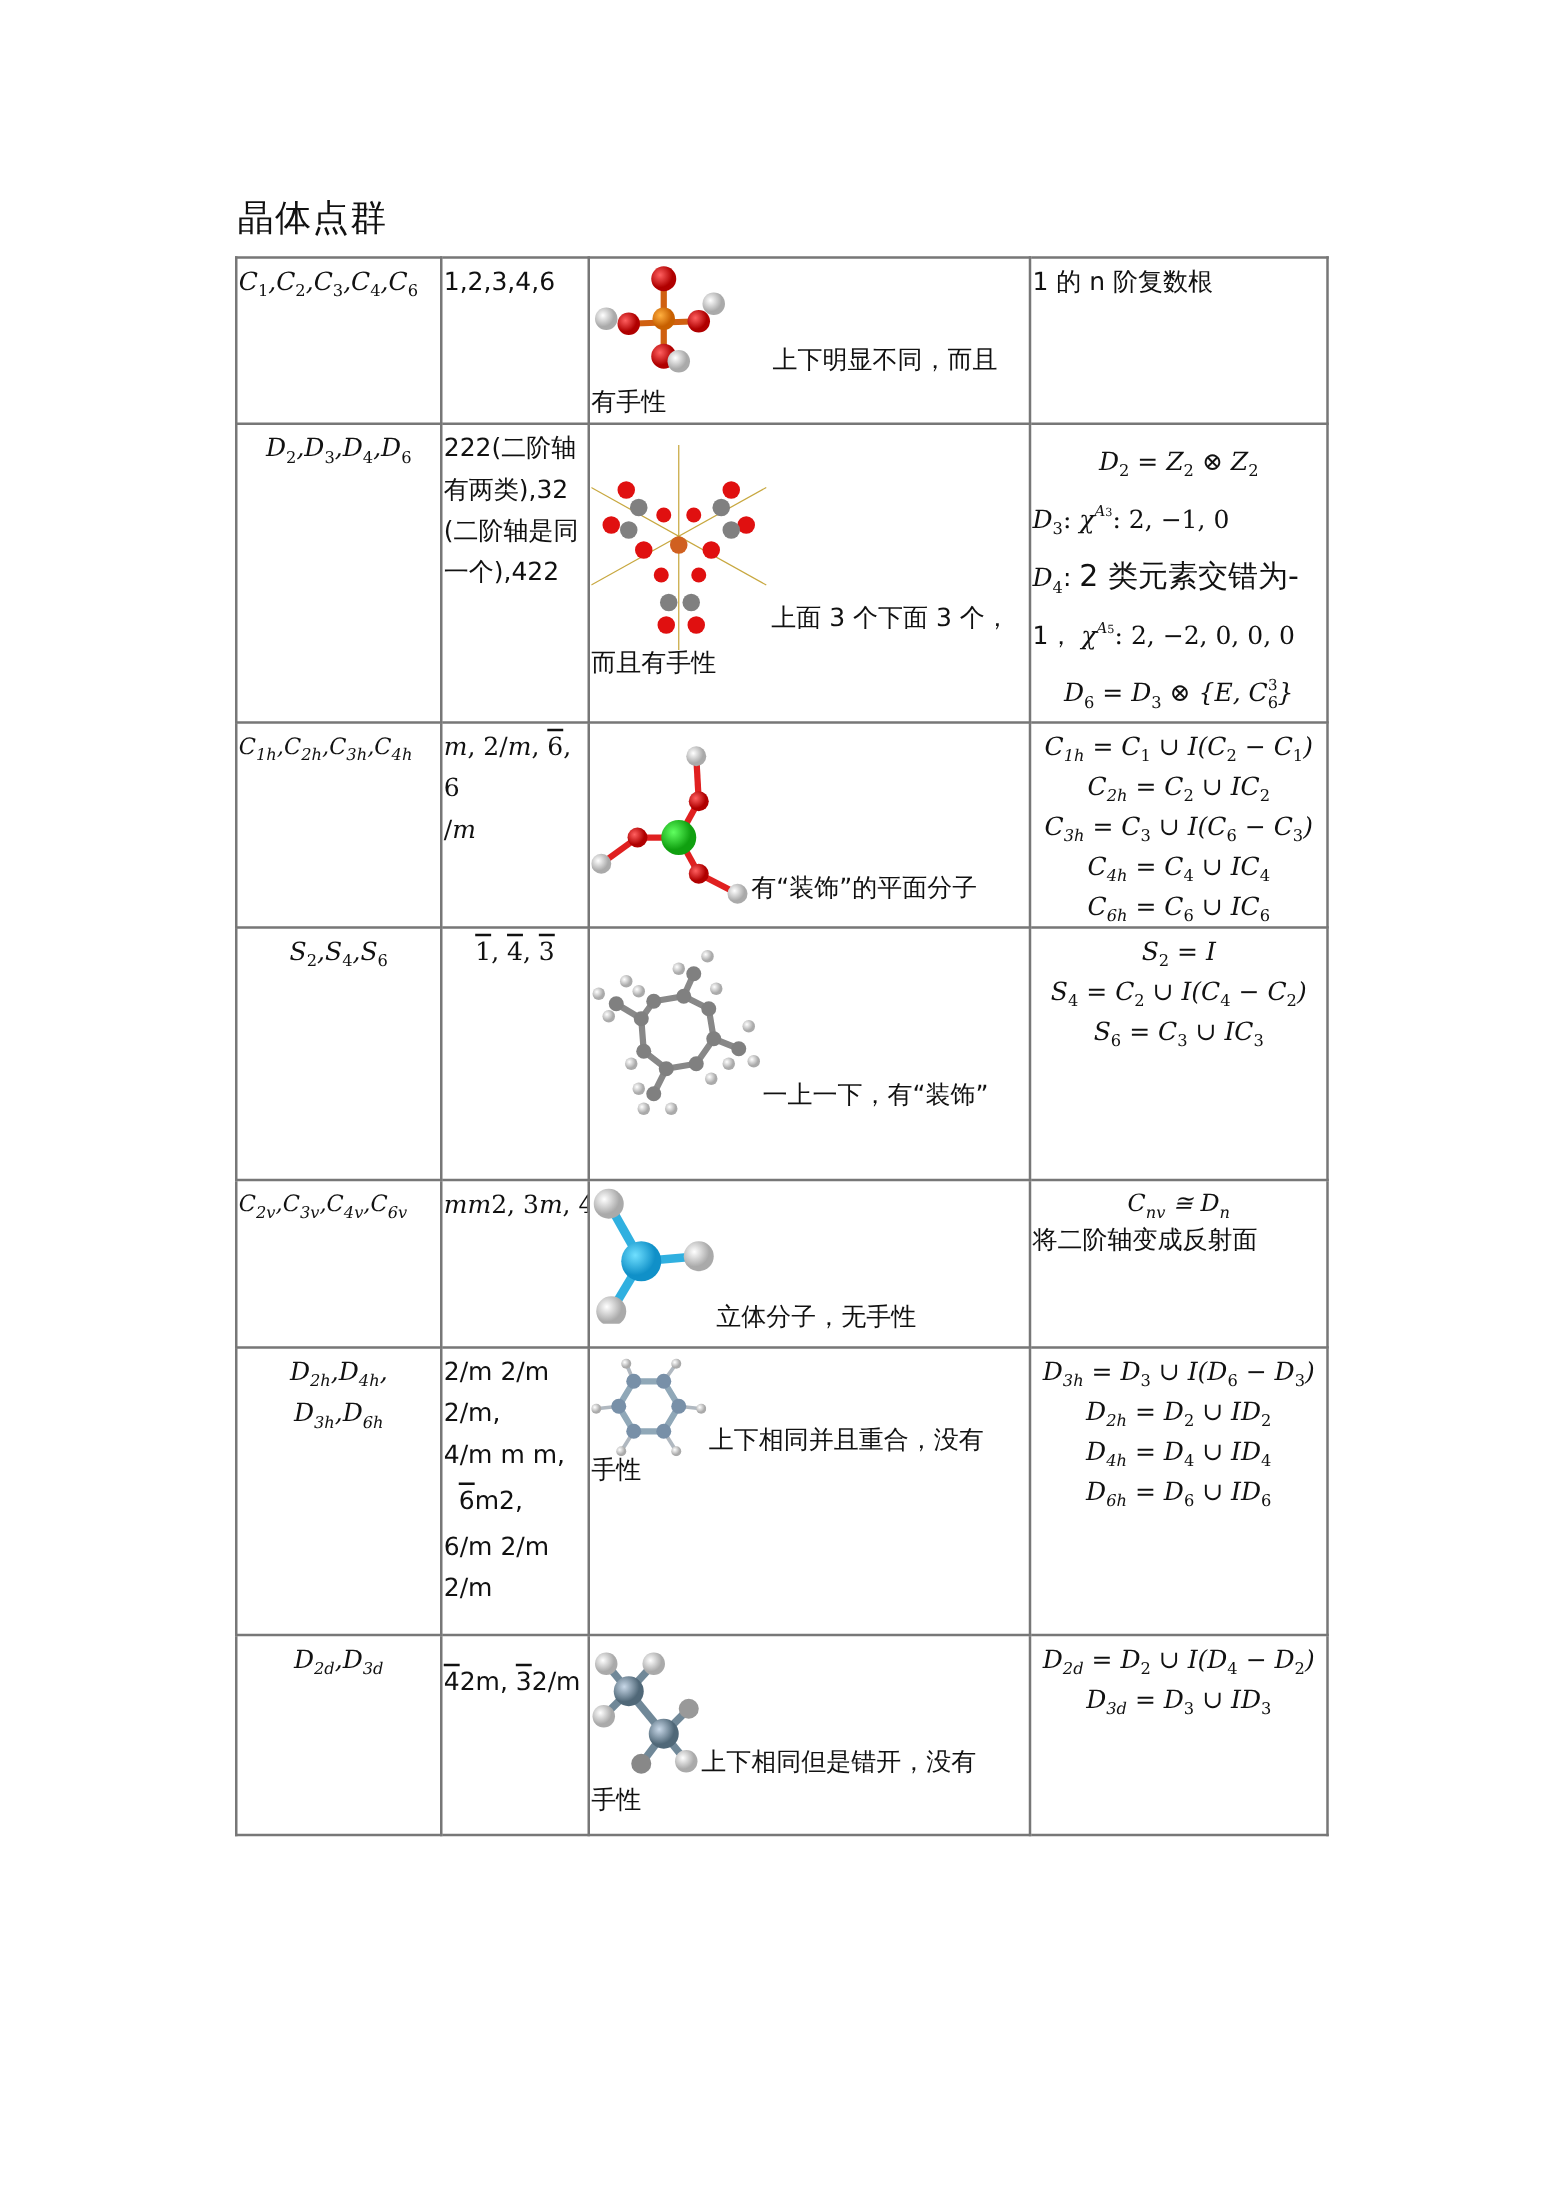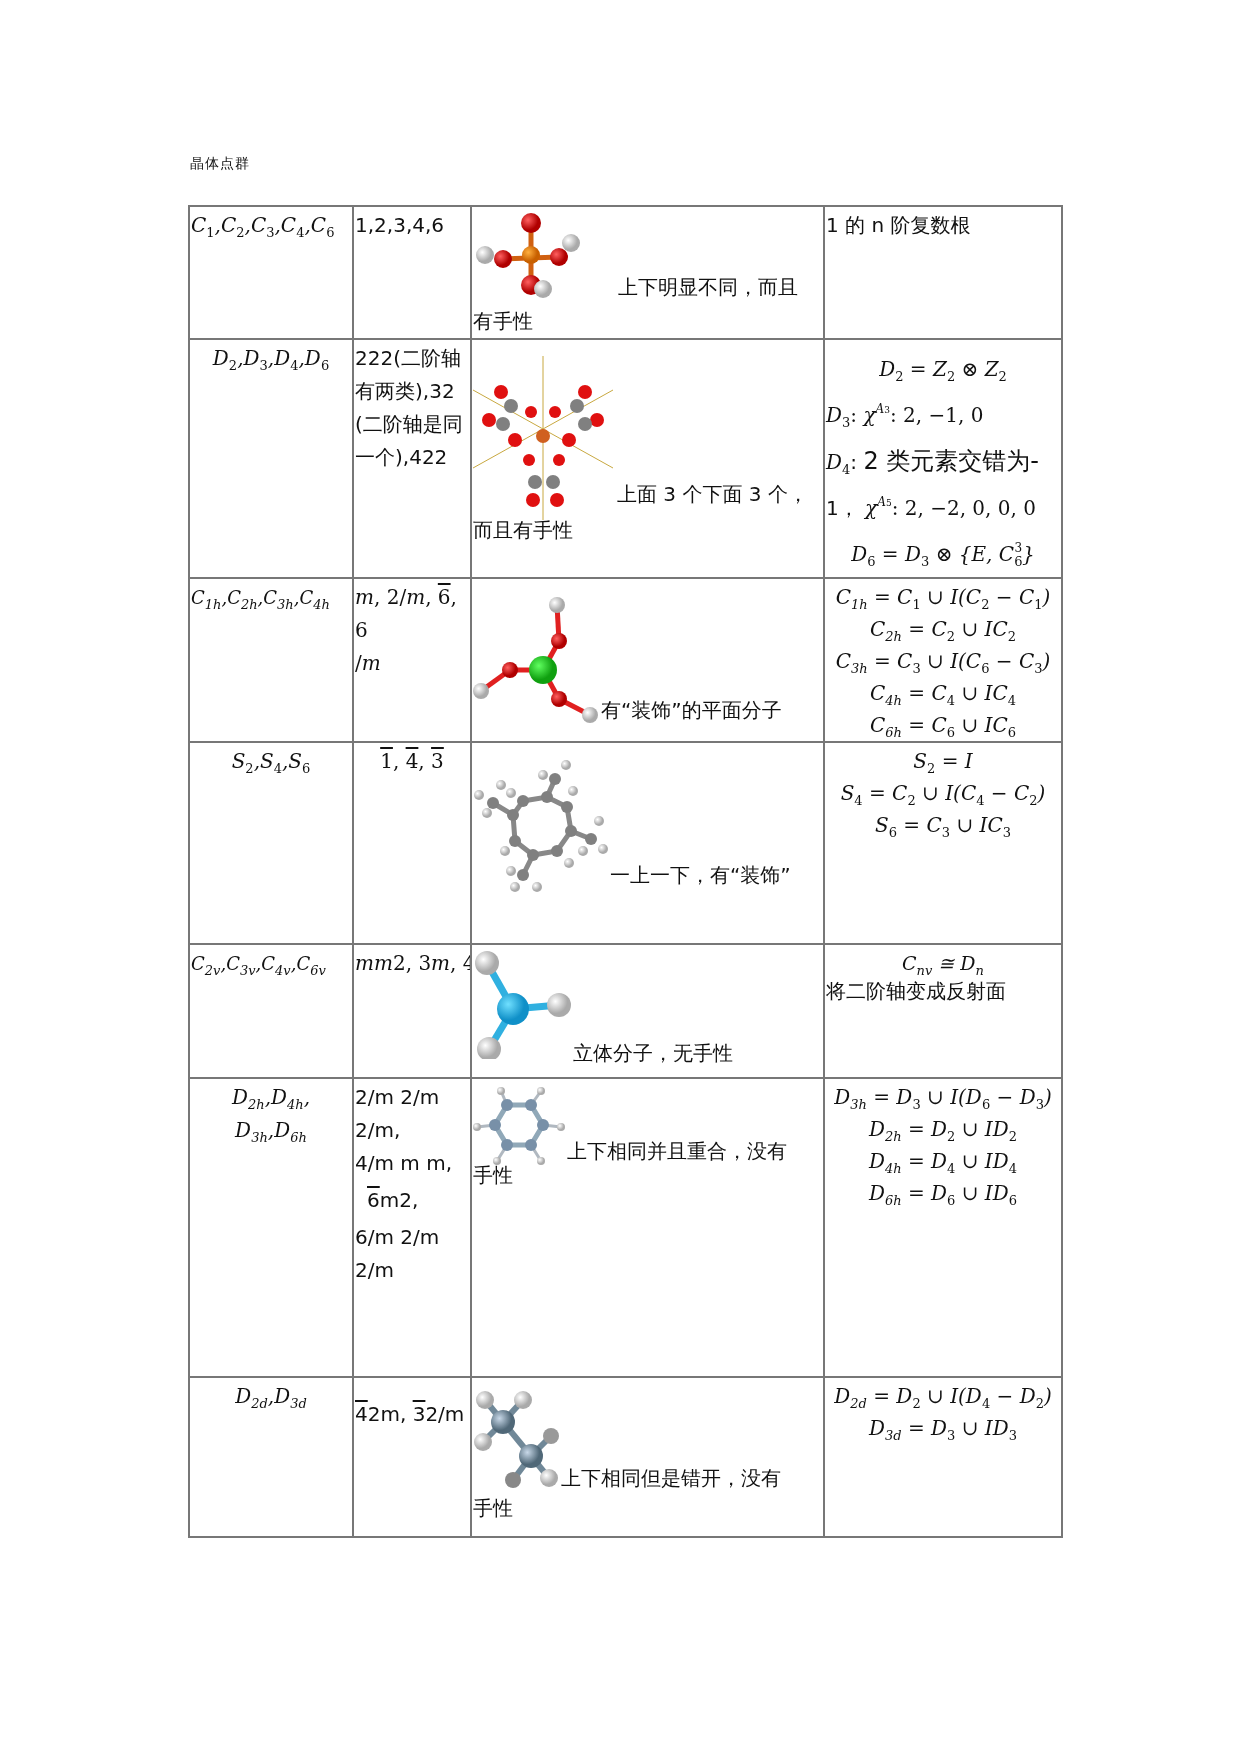--- a/index.html
+++ b/index.html
@@ -3,21 +3,21 @@
 <meta charset="utf-8">
 <style>
   html, body { margin: 0; padding: 0; background: #ffffff; }
   body {
     width: 1241px; height: 1755px; position: relative; overflow: hidden;
     font-family: "DejaVu Sans", "Liberation Sans", sans-serif;
     color: #111;
   }
   .page-title {
     position: absolute; left: 190px; top: 155px;
-    font-size: 14px; letter-spacing: 1px;
+    font-size: 29px; letter-spacing: 1px;
   }
   table.pg {
     position: absolute; left: 188px; top: 205px;
     border-collapse: collapse; table-layout: fixed;
     width: 873px;
   }
   table.pg td {
     border: 2px solid #777;
     vertical-align: top;
     padding: 2px 1px 0 1px;
@@ -250,21 +250,21 @@
         </svg>
         <span style="position:absolute; left:100px; top:90px; white-space:nowrap;">立体分子，无手性</span>
       </div>
     </td>
     <td>
       <span class="eq math">C<sub>nv</sub> ≅ D<sub>n</sub></span>
       <span class="eql" style="line-height:24px;">将二阶轴变成反射面</span>
     </td>
   </tr>
 
-  <tr style="height:299px">
+  <tr style="height:230px">
     <td class="math center">D<sub>2h</sub>,D<sub>4h</sub>,<br>D<sub>3h</sub>,D<sub>6h</sub></td>
     <td>
       <div>2/m 2/m</div>
       <div>2/m,</div>
       <div>4/m m m,</div>
       <div style="margin-top:4px;padding-left:12px;"><span class="ovl">6</span><span>m2,</span></div>
       <div style="margin-top:4px;">6/m 2/m</div>
       <div>2/m</div>
     </td>
     <td>

